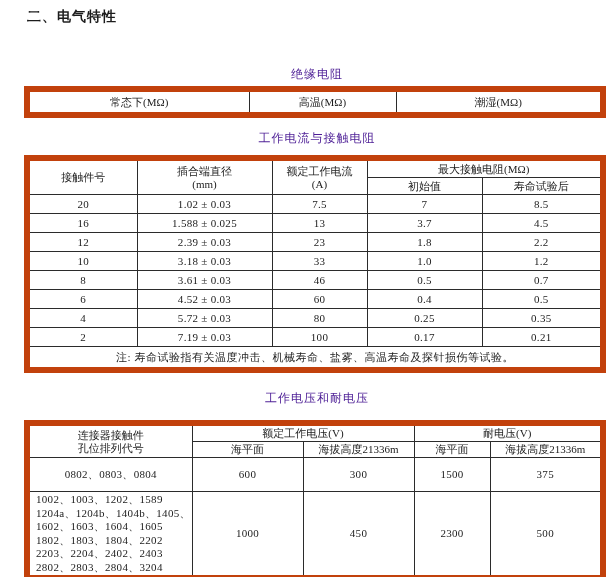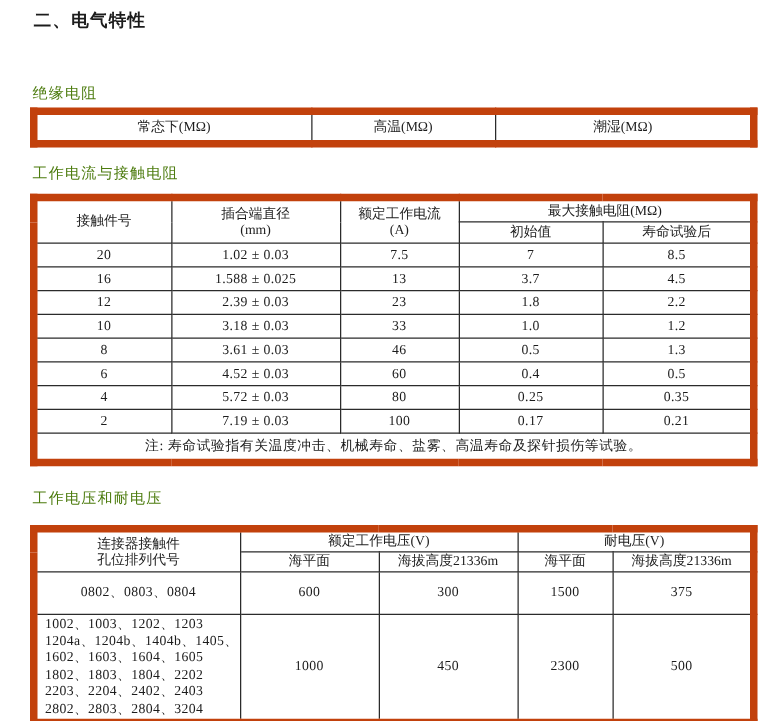--- a/index.html
+++ b/index.html
@@ -21,23 +21,24 @@
     position: relative;
   }
   .doc-title {
     font-family: "Liberation Sans", "DejaVu Sans", sans-serif;
     font-weight: bold;
     font-size: 14px;
     letter-spacing: 1px;
     padding: 8px 0 0 27px;
   }
   .tcaption {
+    text-align: center;
     font-size: 12px;
     letter-spacing: 1px;
-    color: #4d7c0f;
+    color: #4c1d95;
     padding-left: 26px;
   }
   .cap1 { margin-top: 40px; }
   .cap2 { margin-top: 12px; }
   .cap3 { margin-top: 17px; }
 
   table {
     border-collapse: collapse;
     table-layout: fixed;
     width: 576px;
@@ -153,21 +154,21 @@
       <td class="num">3.18 ± 0.03</td>
       <td class="num">33</td>
       <td class="num">1.0</td>
       <td class="num">1.2</td>
     </tr>
     <tr class="drow">
       <td class="num">8</td>
       <td class="num">3.61 ± 0.03</td>
       <td class="num">46</td>
       <td class="num">0.5</td>
-      <td class="num">1.3</td>
+      <td class="num">0.7</td>
     </tr>
     <tr class="drow">
       <td class="num">6</td>
       <td class="num">4.52 ± 0.03</td>
       <td class="num">60</td>
       <td class="num">0.4</td>
       <td class="num">0.5</td>
     </tr>
     <tr class="drow">
       <td class="num">4</td>
@@ -215,21 +216,21 @@
     </tr>
     <tr class="drow1">
       <td class="num">0802、0803、0804</td>
       <td class="num">600</td>
       <td class="num">300</td>
       <td class="num">1500</td>
       <td class="num">375</td>
     </tr>
     <tr class="drow2">
       <td class="codes-cell">
-        <div class="code-line">1002、1003、1202、1203</div>
+        <div class="code-line">1002、1003、1202、1589</div>
         <div class="code-line">1204a、1204b、1404b、1405、</div>
         <div class="code-line">1602、1603、1604、1605</div>
         <div class="code-line">1802、1803、1804、2202</div>
         <div class="code-line">2203、2204、2402、2403</div>
         <div class="code-line">2802、2803、2804、3204</div>
       </td>
       <td class="num">1000</td>
       <td class="num">450</td>
       <td class="num">2300</td>
       <td class="num">500</td>

